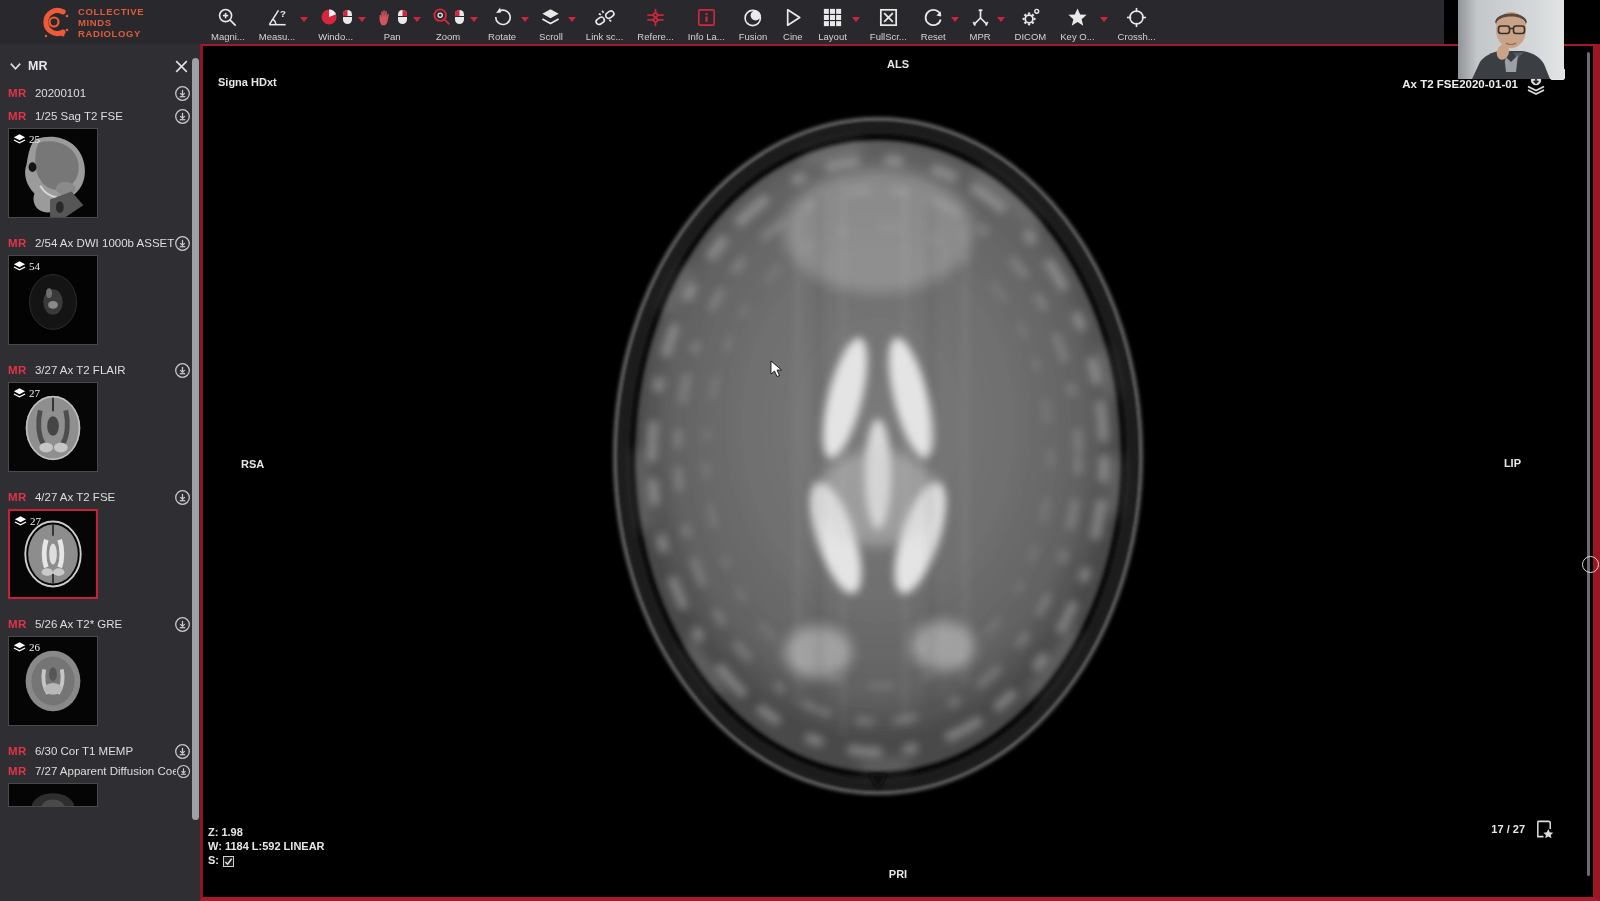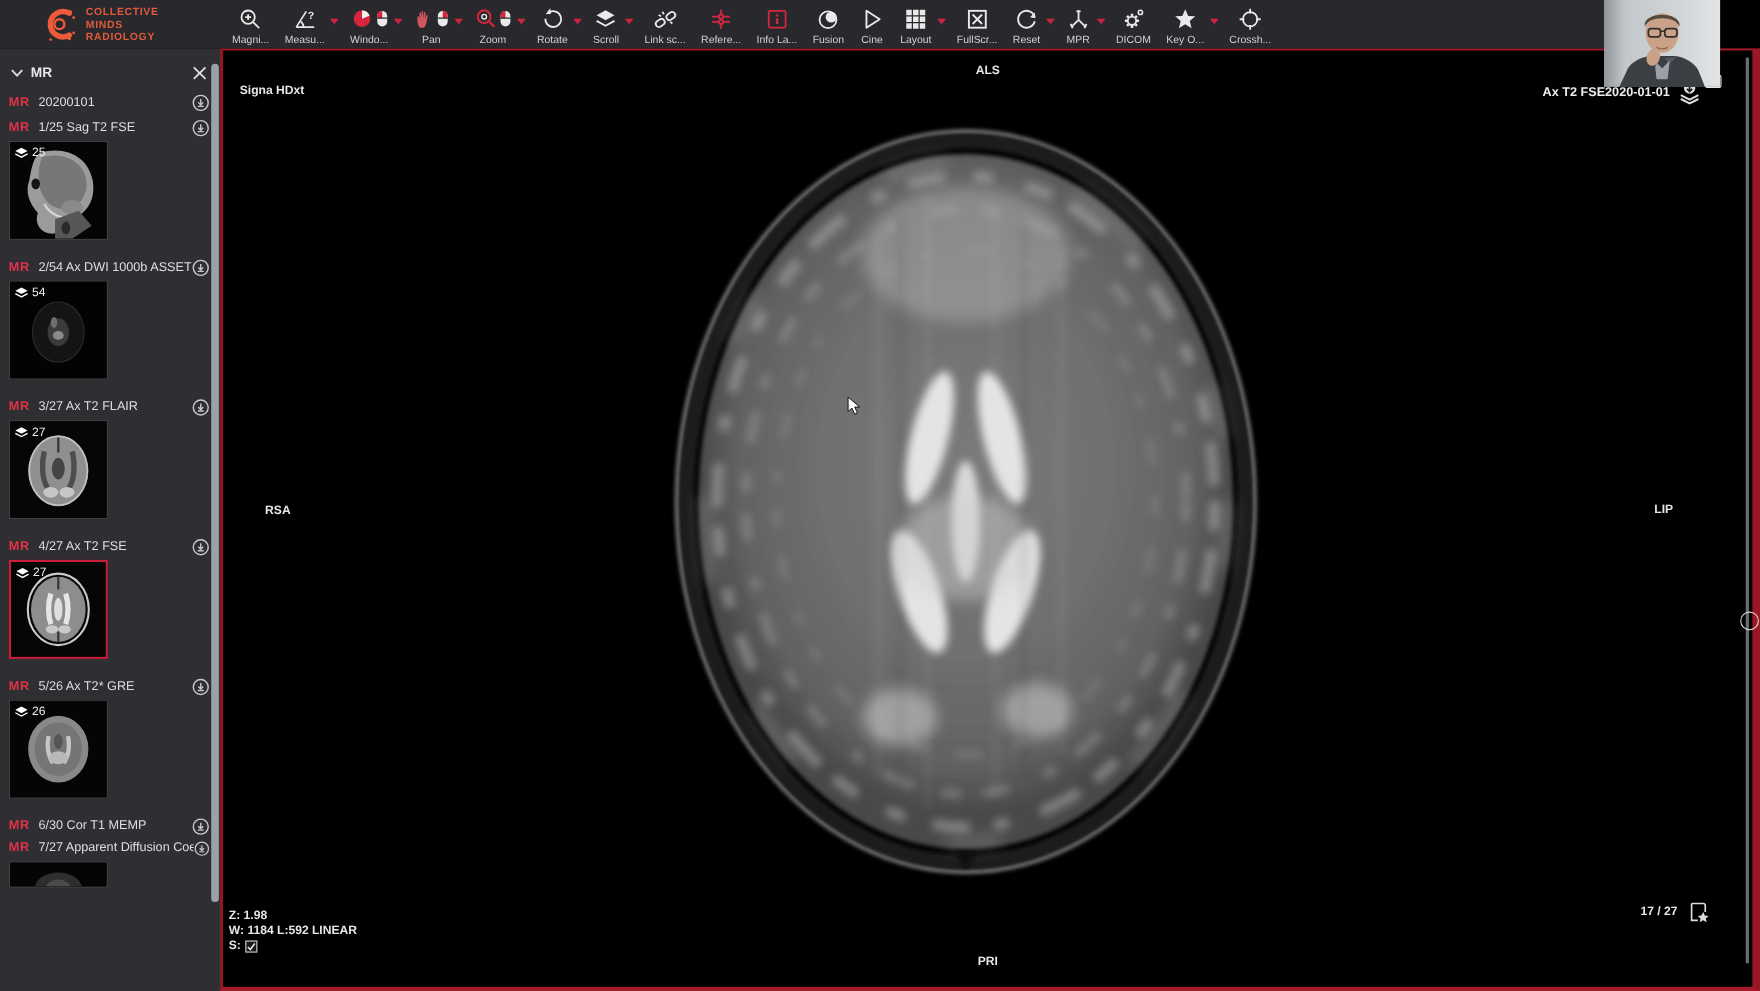--- a/index.html
+++ b/index.html
@@ -1,19 +1,19 @@
 <!DOCTYPE html>
 <html><head>
 <meta charset="utf-8">
 <style>
   * { margin:0; padding:0; box-sizing:border-box; }
   html,body { width:1600px; height:901px; overflow:hidden; background:#000; font-family:"Liberation Sans", sans-serif; }
 
   
-  .topbar { position:absolute; left:0; top:0; width:1564px; height:44px; background:#29292d; z-index:5; }
+  .topbar { position:absolute; left:0; top:0; width:1444px; height:44px; background:#29292d; z-index:5; }
   .brand { position:absolute; left:38px; top:5px; display:flex; align-items:center; gap:8px; }
   .brand-text { display:flex; flex-direction:column; justify-content:center; }
   .brand-text span { color:#e05a3c; font-size:9.5px; font-weight:bold; letter-spacing:.6px; line-height:11px; }
 
   .toolbar { position:absolute; left:204px; top:2px; display:flex; align-items:flex-start; }
   .tool { position:relative; display:flex; flex-direction:column; align-items:center; padding:2px 7px 0 7px; cursor:pointer; }
   .tool .iconwrap { height:26px; display:flex; align-items:center; gap:1px; }
   .tlabel { color:#d2d2d2; font-size:9.5px; margin-top:1px; white-space:nowrap; }
   .dd { position:absolute; right:-6px; top:15px; width:0; height:0; border-left:4px solid transparent; border-right:4px solid transparent; border-top:5px solid #cf2440; }
   .tool.hasdd { margin-right:9px; }
@@ -23,21 +23,21 @@
   .sb-header { height:28px; display:flex; align-items:center; padding:0 10px 0 8px; }
   .sb-title { color:#e8e8e8; font-size:12.5px; font-weight:bold; margin-left:5px; }
   .sb-close { margin-left:auto; cursor:pointer; display:flex; }
   .sbrow { display:flex; align-items:center; padding:0 9px 0 8px; height:20px; cursor:pointer; }
   .sbrow.study { height:26px; }
   .mrbadge { color:#e23349; font-weight:bold; font-size:11.5px; letter-spacing:.5px; margin-right:8px; flex:none; }
   .sblabel { color:#dedede; font-size:11.5px; white-space:nowrap; overflow:hidden; }
   .dlicon { margin-left:auto; flex:none; display:flex; }
   .thumb { position:relative; width:90px; height:90px; margin:2px 0 15px 8px; border:1px solid #4a4a4a; background:#050505; cursor:pointer; }
   .thumb.selected { border:2px solid #c91f38; }
-  .thumb .count { position:absolute; left:4px; top:4px; display:flex; align-items:center; gap:3px; color:#f0f0f0; font-size:11px; }
+  .thumb .count { position:absolute; left:4px; top:4px; display:flex; align-items:center; gap:3px; color:#f0f0f0; font-size:11px;font-family:Liberation Serif, serif; }
   .thumb svg.timg { position:absolute; left:0; top:0; width:100%; height:100%; }
   .thumb.partial { height:24px; margin-bottom:0; overflow:hidden; }
   .sb-scrollbar { position:absolute; right:1px; top:14px; width:7px; height:762px; background:#9ba1a5; border-radius:4px; cursor:pointer; }
 
   
   .viewer { position:absolute; left:200px; top:44px; width:1400px; height:857px; background:#000;
             border-top:2px solid #a51a2a; border-left:3px solid #8e1723; border-right:7px solid #9a1726; border-bottom:4px solid #a51a2a; z-index:1; }
   .brain-svg { position:absolute; left:0; top:0; width:1390px; height:851px; }
   .ovl { position:absolute; color:#e6e6e6; font-size:11px; font-weight:bold; z-index:3; }
   .ovl-lines div { line-height:14px; }

